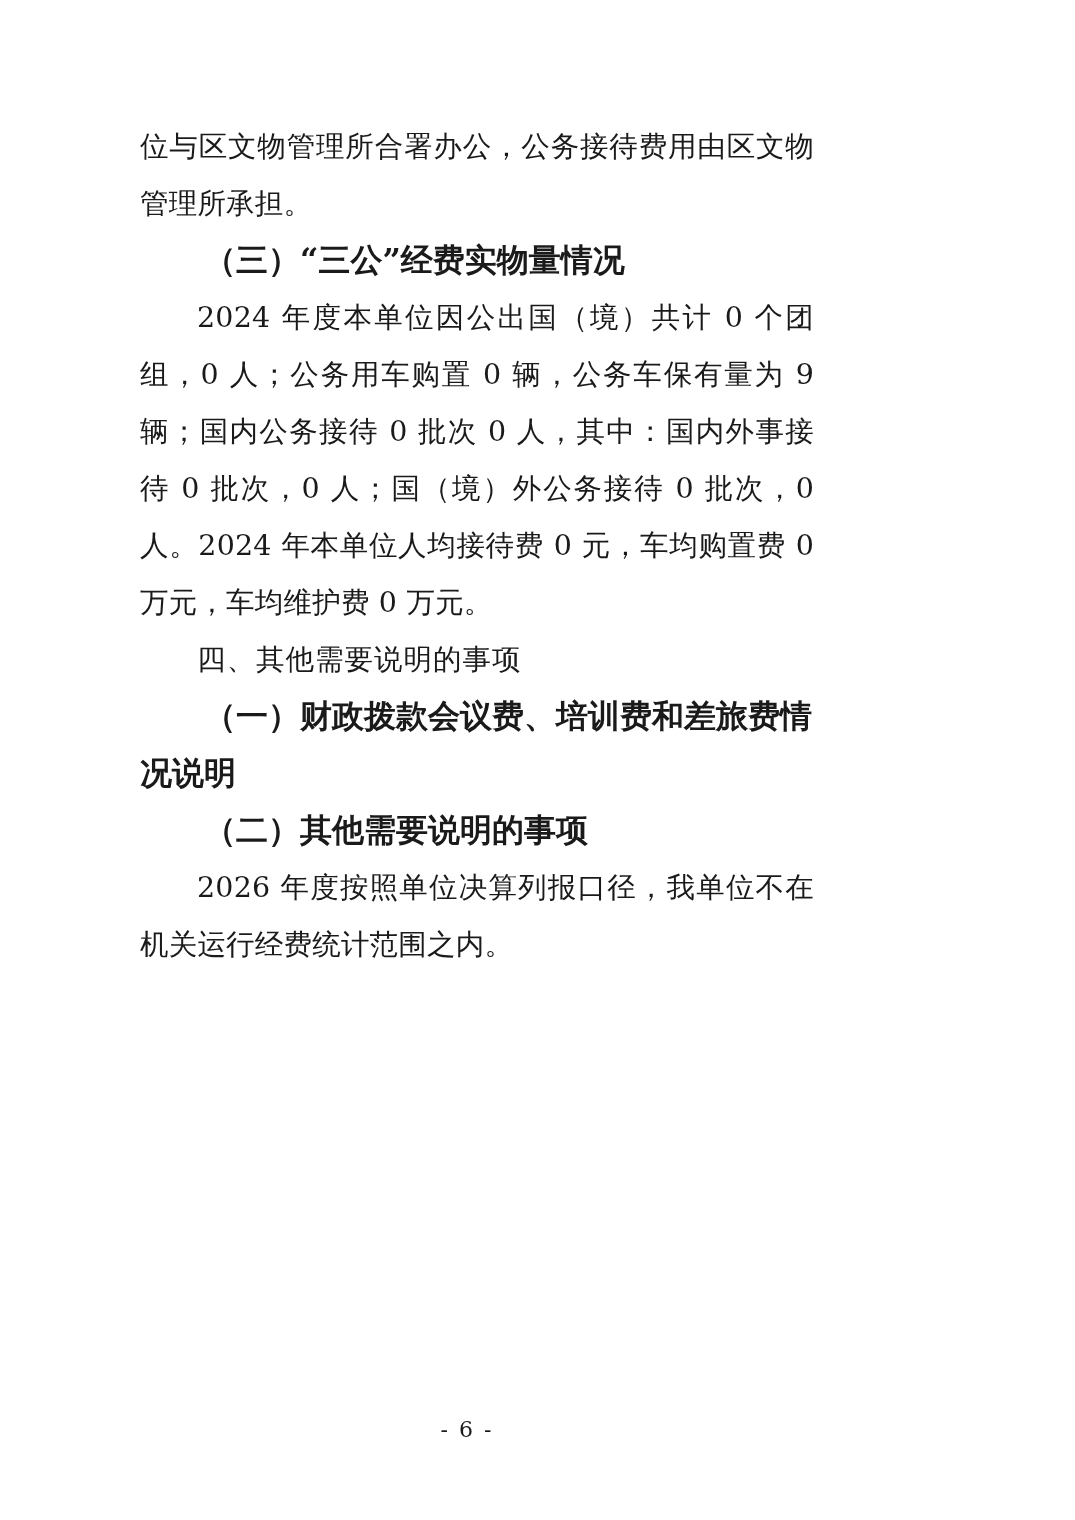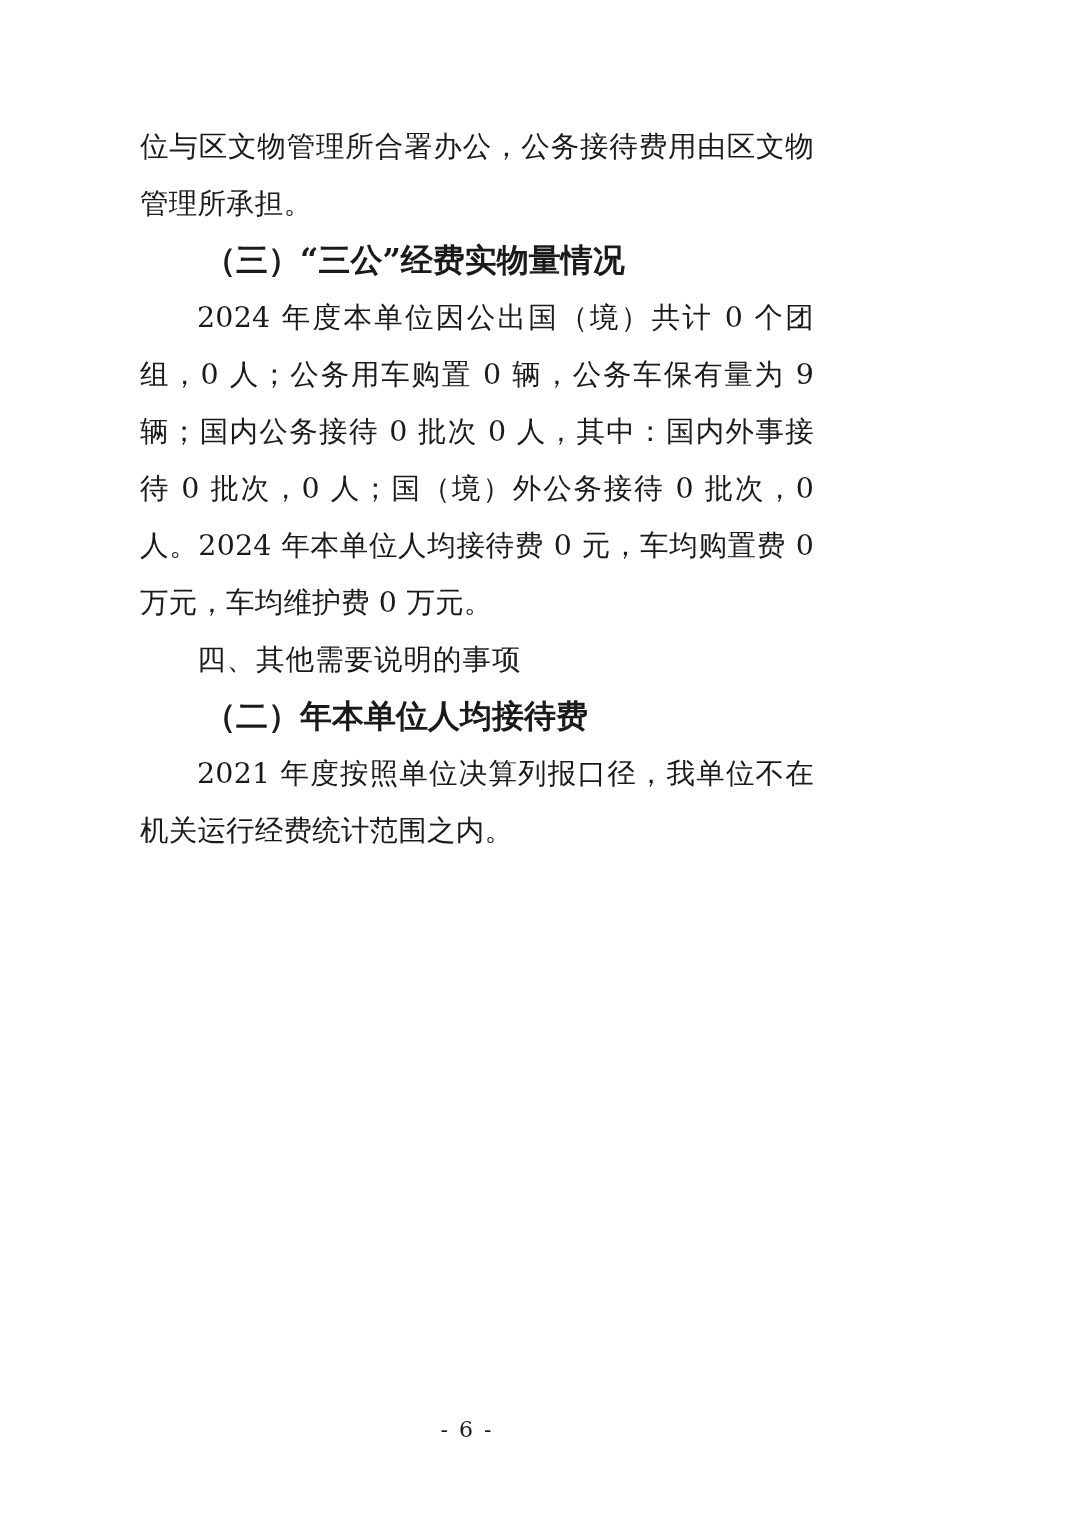--- a/index.html
+++ b/index.html
@@ -64,22 +64,23 @@
 <div class="page">
 
   <p class="body-text">位与区文物管理所合署办公，公务接待费用由区文物管理所承担。</p>
 
   <p class="heading-2">（三）“三公”经费实物量情况</p>
 
   <p class="body-text indent">2024 年度本单位因公出国（境）共计 0 个团组，0 人；公务用车购置 0 辆，公务车保有量为 9 辆；国内公务接待 0 批次 0 人，其中：国内外事接待 0 批次，0 人；国（境）外公务接待 0 批次，0 人。2024 年本单位人均接待费 0 元，车均购置费 0 万元，车均维护费 0 万元。</p>
 
   <p class="heading-1">四、其他需要说明的事项</p>
 
+  <p class="heading-2">（一）财政拨款会议费、培训费和差旅费情况说明</p>
 
 
-  <p class="heading-2">（二）年本单位人均接待费</p>
+  <p class="heading-2">（二）其他需要说明的事项</p>
 
-  <p class="body-text indent">2021 年度按照单位决算列报口径，我单位不在机关运行经费统计范围之内。</p>
+  <p class="body-text indent">2026 年度按照单位决算列报口径，我单位不在机关运行经费统计范围之内。</p>
 
 
   <div class="footer">- 6 -</div>
 
 </div>
 
 </body></html>

